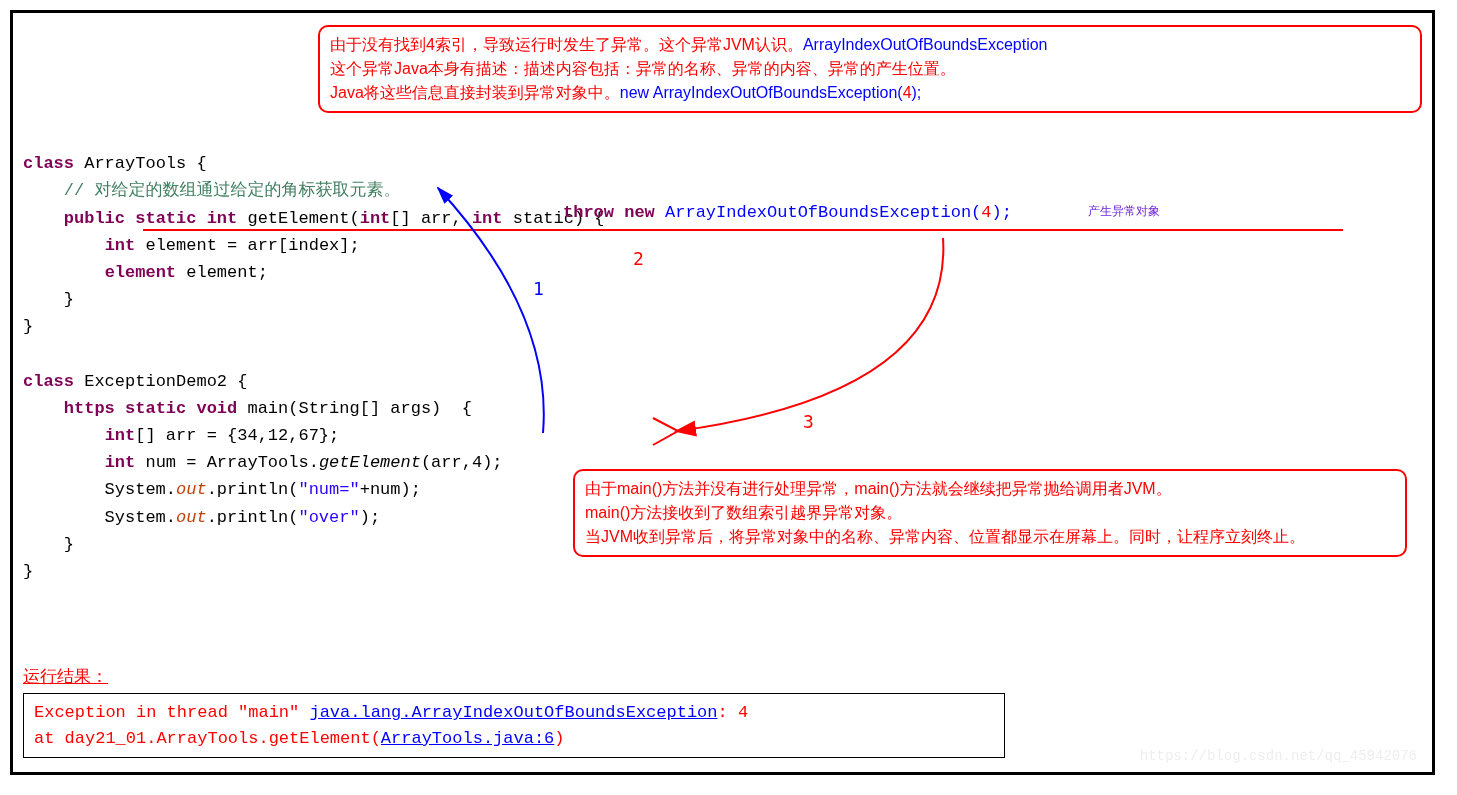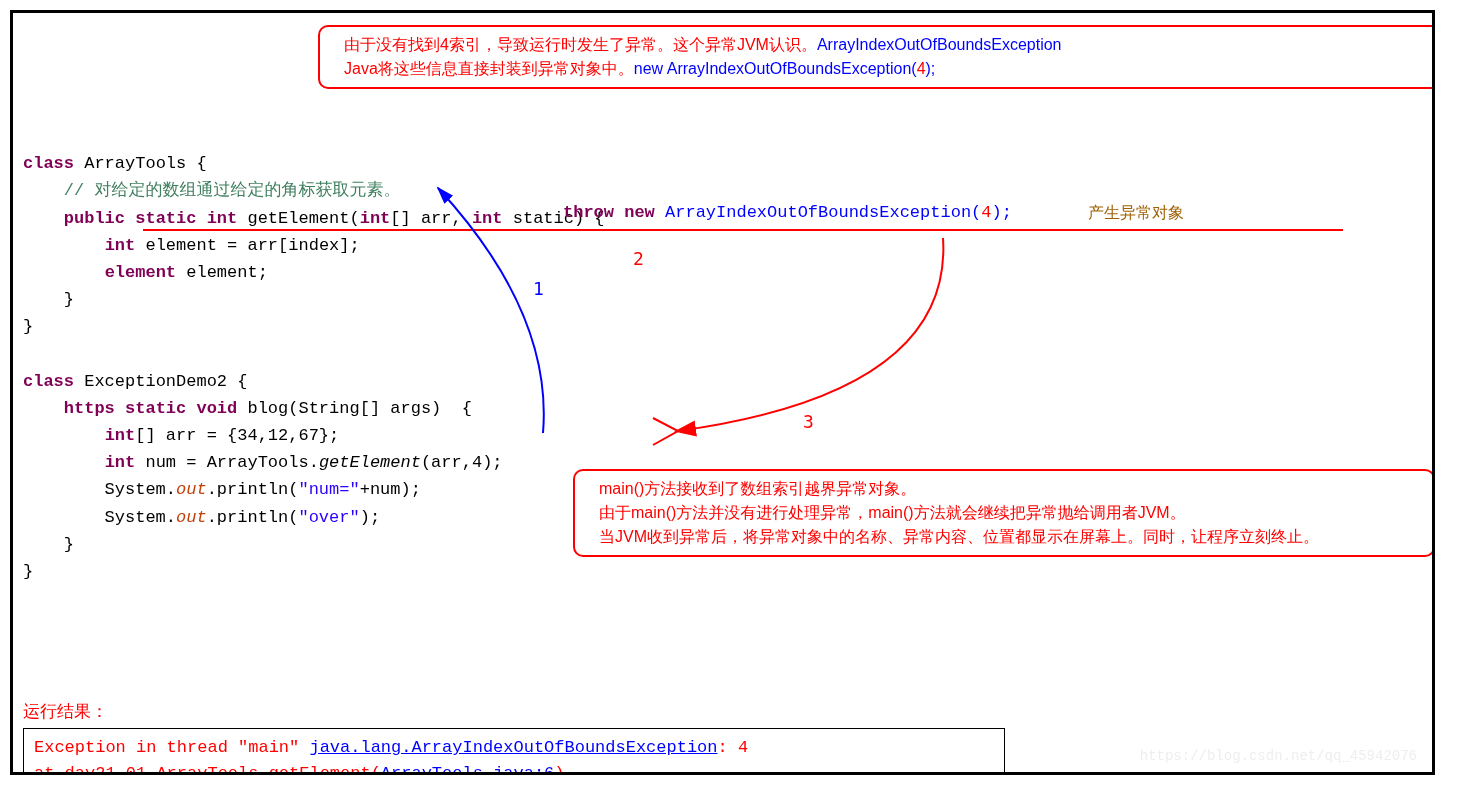--- a/index.html
+++ b/index.html
@@ -30,21 +30,21 @@
   .field { color: #c2410c; font-style: italic; }
   .str { color: #2A00FF; }
   .static-ital { font-style: italic; }
   .blue-txt { color: #0000FF; }
   .red-txt { color: #FF0000; }
   
   .annotation-box {
     position: absolute;
     border: 2px solid #FF0000;
     border-radius: 10px;
-    padding: 6px 24px;
+    padding: 6px 10px;
     font-family: "Microsoft YaHei", sans-serif;
     font-size: 16px;
     line-height: 1.5;
     background: #fff;
   }
   .annotation-box.top {
     top: 12px;
     left: 305px;
     width: 1080px;
   }
@@ -86,23 +86,23 @@
     top: 265px;
     left: 950px;
     color: #FF0000;
     font-family: "Microsoft YaHei", sans-serif;
     font-size: 16px;
   }
   .prod-label {
     position: absolute;
     top: 190px;
     left: 1075px;
-    color: #a16207;
+    color: #6d28d9;
     font-family: "Microsoft YaHei", sans-serif;
-    font-size: 16px;
+    font-size: 12px;
   }
   .red-underline {
     position: absolute;
     top: 216px;
     left: 130px;
     width: 1200px;
     border-top: 2px solid #FF0000;
   }
   svg.overlay {
     position: absolute;
@@ -119,79 +119,80 @@
 </style>
 </head>
 <body>
 
 <div class="outer-border">
 
   <div class="annotation-box top">
     <div>
       <span class="red-txt">由于没有找到4索引，导致运行时发生了异常。这个异常JVM认识。</span><span class="blue-txt">ArrayIndexOutOfBoundsException</span>
     </div>
+    <div class="red-txt">这个异常Java本身有描述：描述内容包括：异常的名称、异常的内容、异常的产生位置。</div>
     <div>
       <span class="red-txt">Java将这些信息直接封装到异常对象中。</span><span class="blue-txt">new ArrayIndexOutOfBoundsException(</span><span class="red-txt">4</span><span class="blue-txt">);</span>
     </div>
   </div>
 
   <div class="code-area" style="margin-top:95px;">
 <span class="kw">class</span> <span>ArrayTools</span> {
     <span class="comment">// 对给定的数组通过给定的角标获取元素。</span>
     <span class="kw">public static int</span> <span>getElement</span>(<span class="kw">int</span>[] <span>arr</span>, <span class="kw">int</span> <span>static</span>) {
         <span class="kw">int</span> <span>element</span> = <span>arr[index]</span>;
         <span class="kw">element</span> <span>element</span>;
     }
 }
 
 <span class="kw">class</span> <span>ExceptionDemo2</span> {
-    <span class="kw">https static void</span> <span>blog</span>(<span>String[] args</span>)  {
+    <span class="kw">https static void</span> <span>main</span>(<span>String[] args</span>)  {
         <span class="kw">int</span>[] <span>arr = {34,12,67};</span>
         <span class="kw">int</span> <span>num</span> = <span>ArrayTools</span>.<span class="static-ital">getElement</span><span>(arr,4);</span>
         System.<span class="field">out</span>.println(<span class="str">"num="</span><span>+num);</span>
         System.<span class="field">out</span>.println(<span class="str">"over"</span><span>);</span>
     }
 }
   </div>
 
   <div class="inline-throw">
     <span class="kw" style="color:#7F0055">throw</span> <span class="kw" style="color:#7F0055">new</span> <span class="blue-txt">ArrayIndexOutOfBoundsException(</span><span class="red-txt">4</span><span class="blue-txt">);</span>
   </div>
   <div class="prod-label">产生异常对象</div>
 
   <div class="red-underline"></div>
 
   <div class="arrow-label l1">1</div>
   <div class="arrow-label l2">2</div>
   <div class="arrow-label l3">3</div>
 
   <div class="annotation-box bottom">
+    <div class="red-txt">由于main()方法并没有进行处理异常，main()方法就会继续把异常抛给调用者JVM。</div>
     <div class="red-txt">main()方法接收到了数组索引越界异常对象。</div>
-    <div class="red-txt">由于main()方法并没有进行处理异常，main()方法就会继续把异常抛给调用者JVM。</div>
     <div class="red-txt">当JVM收到异常后，将异常对象中的名称、异常内容、位置都显示在屏幕上。同时，让程序立刻终止。</div>
   </div>
 
   <svg class="overlay">
     <defs>
       <marker id="arrow-blue" markerWidth="10" markerHeight="10" refX="8" refY="3" orient="auto">
         <path d="M0,0 L0,6 L9,3 z" fill="#0000FF"></path>
       </marker>
       <marker id="arrow-red" markerWidth="12" markerHeight="12" refX="9" refY="4" orient="auto">
         <path d="M0,0 L0,8 L11,4 z" fill="#FF0000"></path>
       </marker>
     </defs>
 
     <path d="M 530 420 Q 540 300 425 175" stroke="#0000FF" stroke-width="2" fill="none" marker-end="url(#arrow-blue)"></path>
 
     <path d="M 930 225 Q 940 380 665 418" stroke="#FF0000" stroke-width="2" fill="none" marker-end="url(#arrow-red)"></path>
 
     <path d="M 640 405 L 665 418 L 640 432" stroke="#FF0000" stroke-width="2" fill="none"></path>
   </svg>
 
-  <div class="run-result-label" style="margin-top:88px;">运行结果：</div>
+  <div class="run-result-label" style="margin-top:53px;text-decoration:underline;">运行结果：</div>
   <div class="console-box">
 <span class="red-txt"><span>Exception in thread "main" </span><span class="console-link">java.lang.ArrayIndexOutOfBoundsException</span><span>: 4</span></span><br>
 <span class="red-txt"><span>        at day21_01.ArrayTools.getElement(</span><span class="console-link">ArrayTools.java:6</span><span>)</span></span><br>
 
   </div>
 
   <div class="watermark">https://blog.csdn.net/qq_45942076</div>
 </div>
 
 </body></html>

